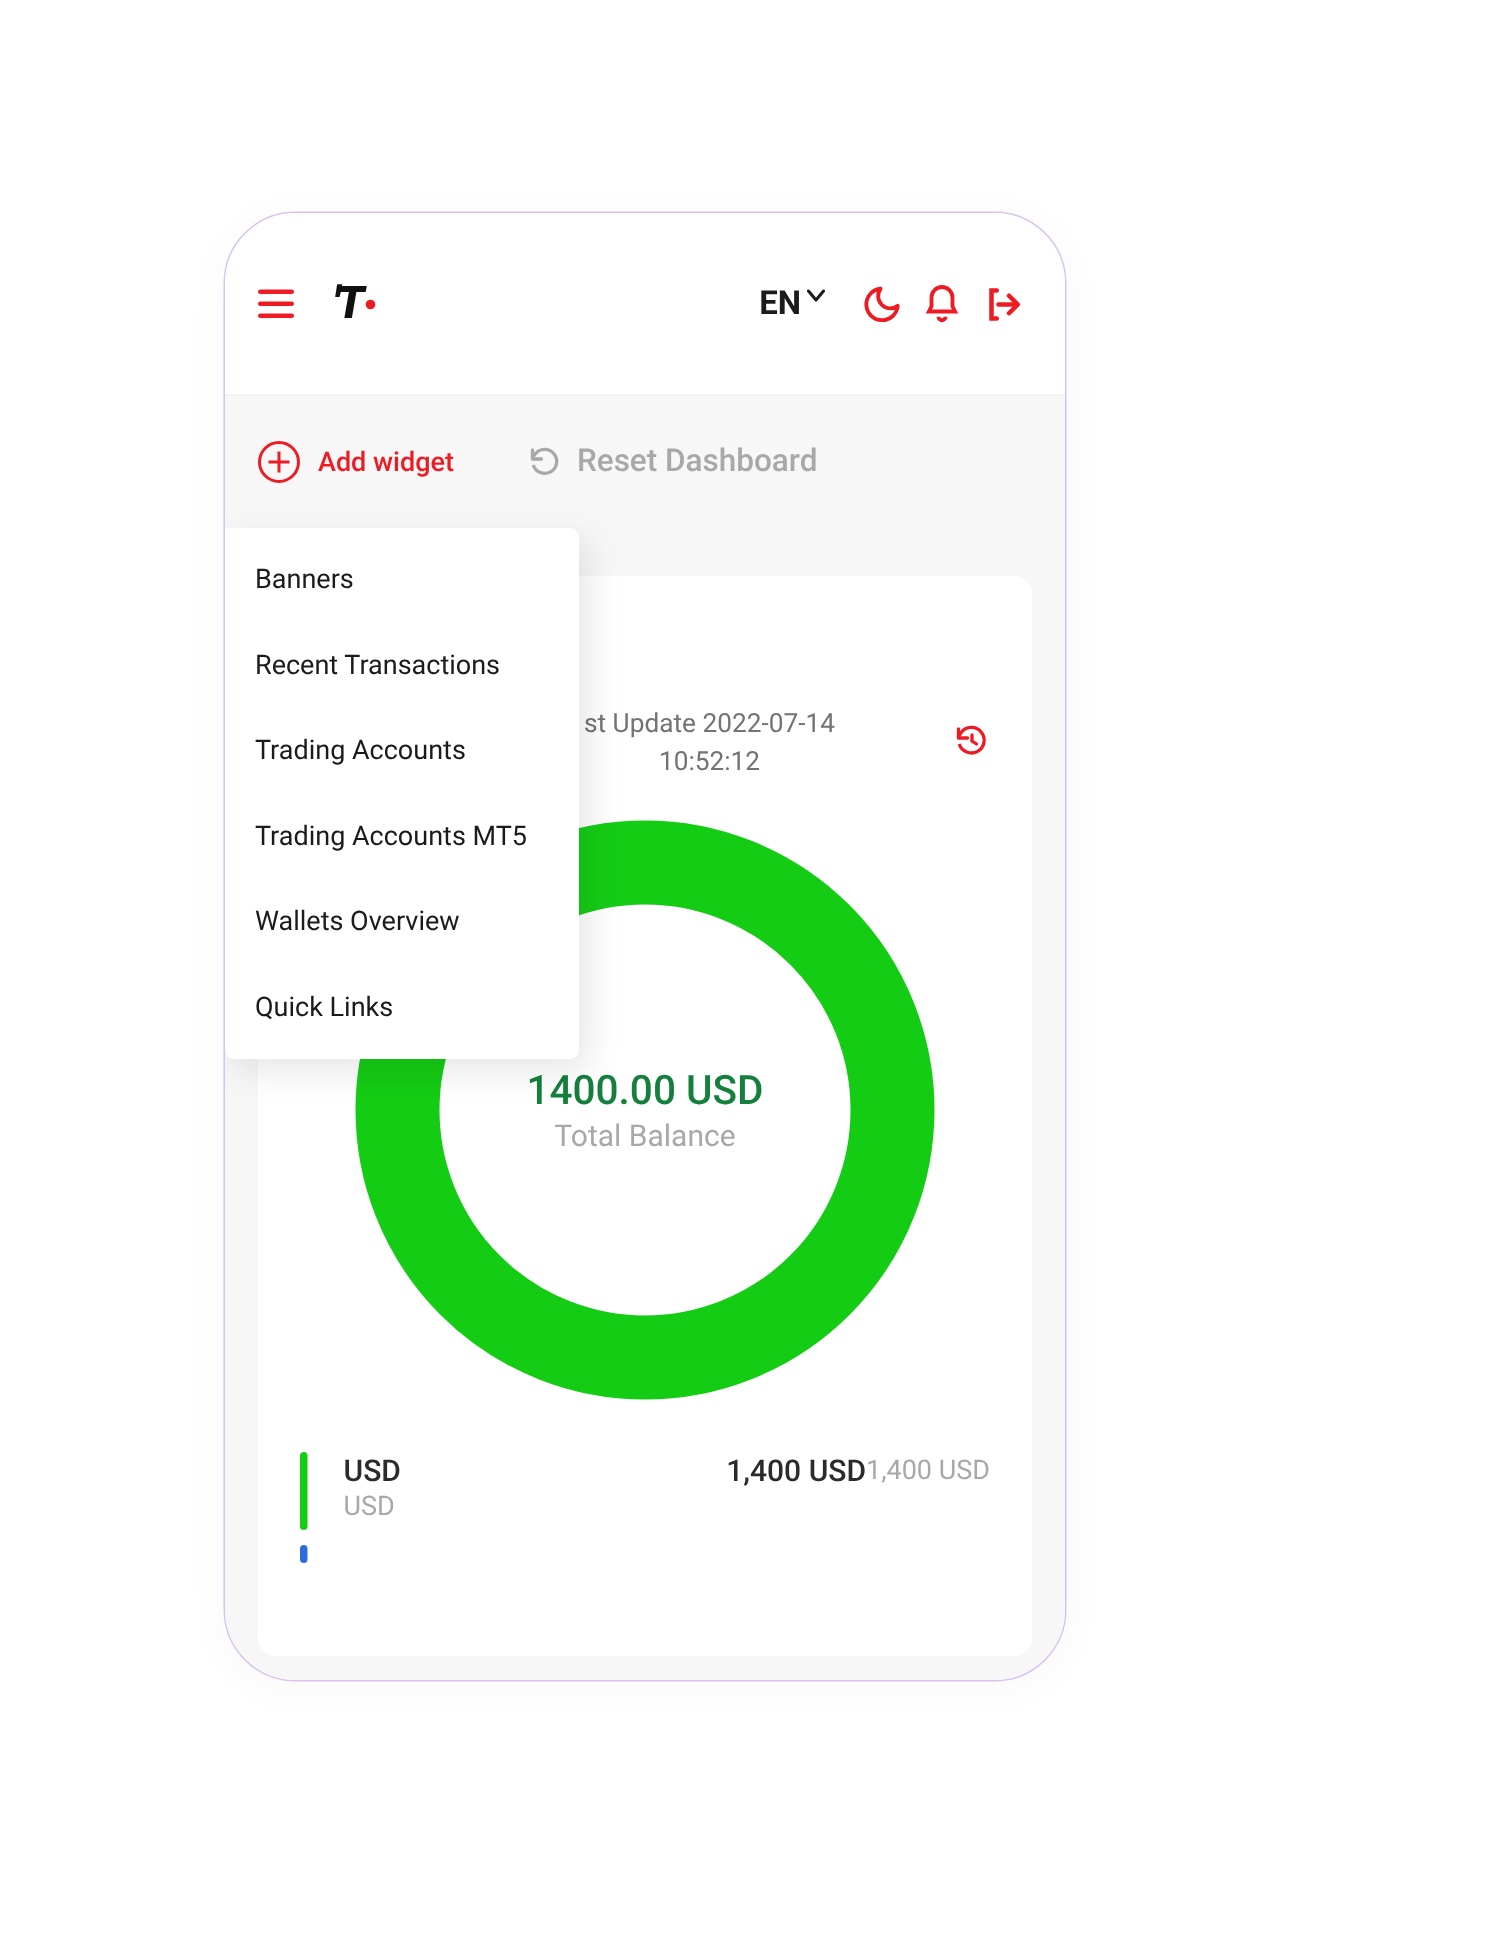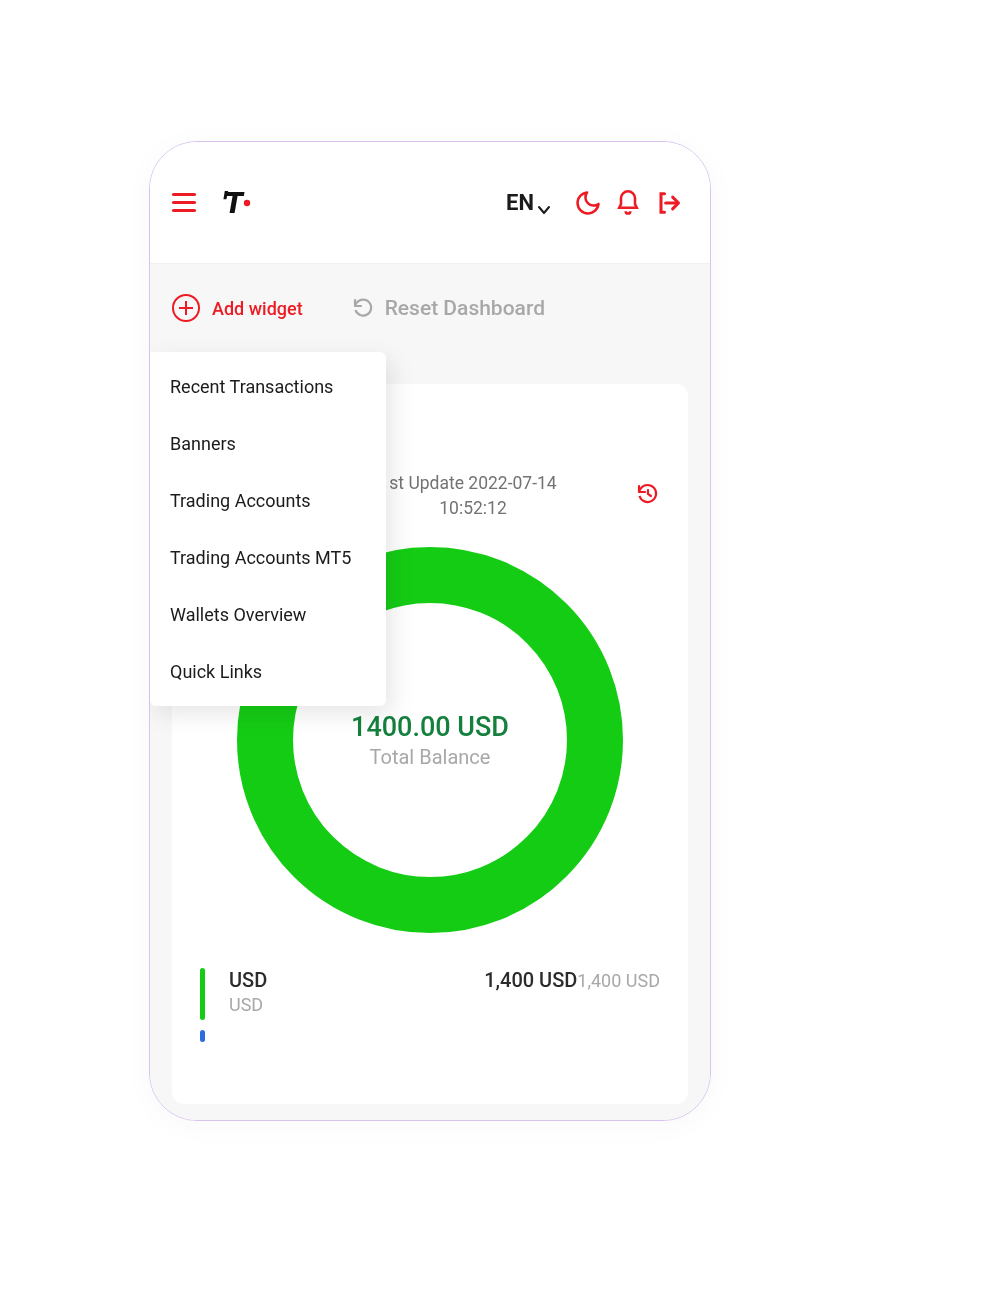--- a/index.html
+++ b/index.html
@@ -24,21 +24,21 @@
     display: flex;
     align-items: center;
     padding: 0 22px;
     border-bottom: 1px solid #f0f0f0;
   }
   .menu-btn { display: flex; flex-direction: column; gap: 5px; cursor: pointer; }
   .menu-btn span { width: 24px; height: 3px; background: #ed1c24; border-radius: 2px; }
   .logo { margin-left: 26px; display: flex; align-items: center; gap: 2px; }
   .logo .blk { font-size: 30px; font-weight: 900; font-style: italic; color: #111; letter-spacing: -2px; }
   .flexspacer { flex: 1; }
-  .lang { font-size: 22px; font-weight: 700; color: #1b1b1b; display: flex; align-items: flex-end; gap: 4px; margin-right: 18px; cursor: pointer; }
+  .lang { font-size: 22px; font-weight: 700; color: #1b1b1b; display: flex; align-items: flex-start; gap: 4px; margin-right: 18px; cursor: pointer; }
   .lang svg { margin-top: 2px; }
   .icon-btn { width: 40px; height: 40px; display: flex; align-items: center; justify-content: center; cursor: pointer; }
   .icon-red { stroke: #ed1c24; }
   
   .body { background: #f7f7f7; height: calc(100% - 122px); padding: 30px 22px 0 22px; position: relative; }
   .actions { display: flex; gap: 48px; align-items: center; }
   .add-widget { display: flex; align-items: center; gap: 12px; color: #ed1c24; font-size: 18px; font-weight: 500; cursor: pointer; }
   .plus-circle { width: 28px; height: 28px; border: 2.5px solid #ed1c24; border-radius: 50%; display: flex; align-items: center; justify-content: center; }
   .plus-circle::before, .plus-circle::after { content: ""; position: absolute; background: #ed1c24; }
   .plus-circle { position: relative; }
@@ -138,22 +138,22 @@
         <div class="reset">
           <svg width="24" height="24" viewBox="0 0 24 24" fill="none" stroke="#a8a8a8" stroke-width="2.2">
             <path d="M4 4v6h6" stroke-linecap="round" stroke-linejoin="round"></path>
             <path d="M4.5 14a8 8 0 1 0 1.3-7.3L4 9"></path>
           </svg>
           <span>Reset Dashboard</span>
         </div>
       </div>
 
       <div class="dropdown">
+        <div class="dd-item">Banners</div>
         <div class="dd-item">Recent Transactions</div>
-        <div class="dd-item">Banners</div>
         <div class="dd-item">Trading Accounts</div>
         <div class="dd-item">Trading Accounts MT5</div>
         <div class="dd-item">Wallets Overview</div>
         <div class="dd-item">Quick Links</div>
       </div>
 
       <div class="card">
         <div class="partial-title">v</div>
         <div class="update-row">
           <div class="update-txt">

